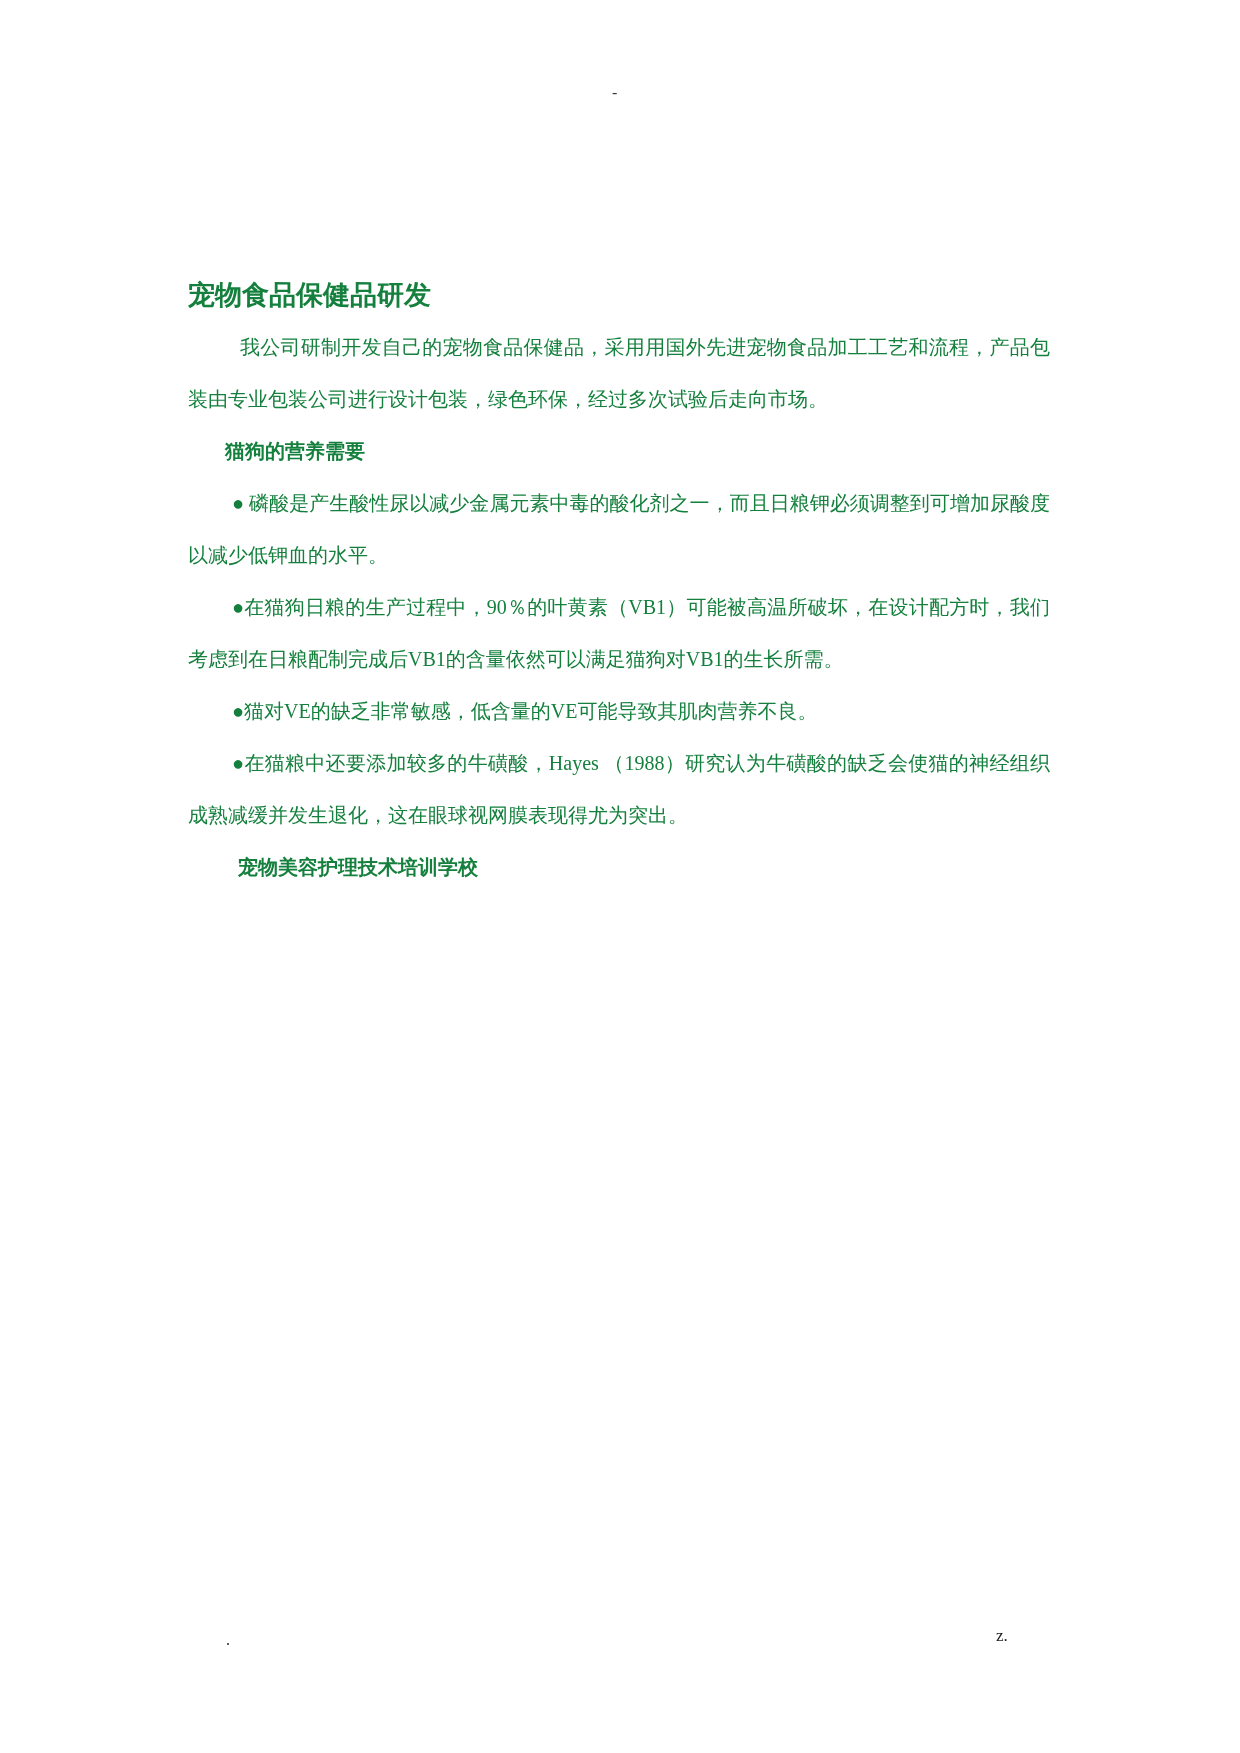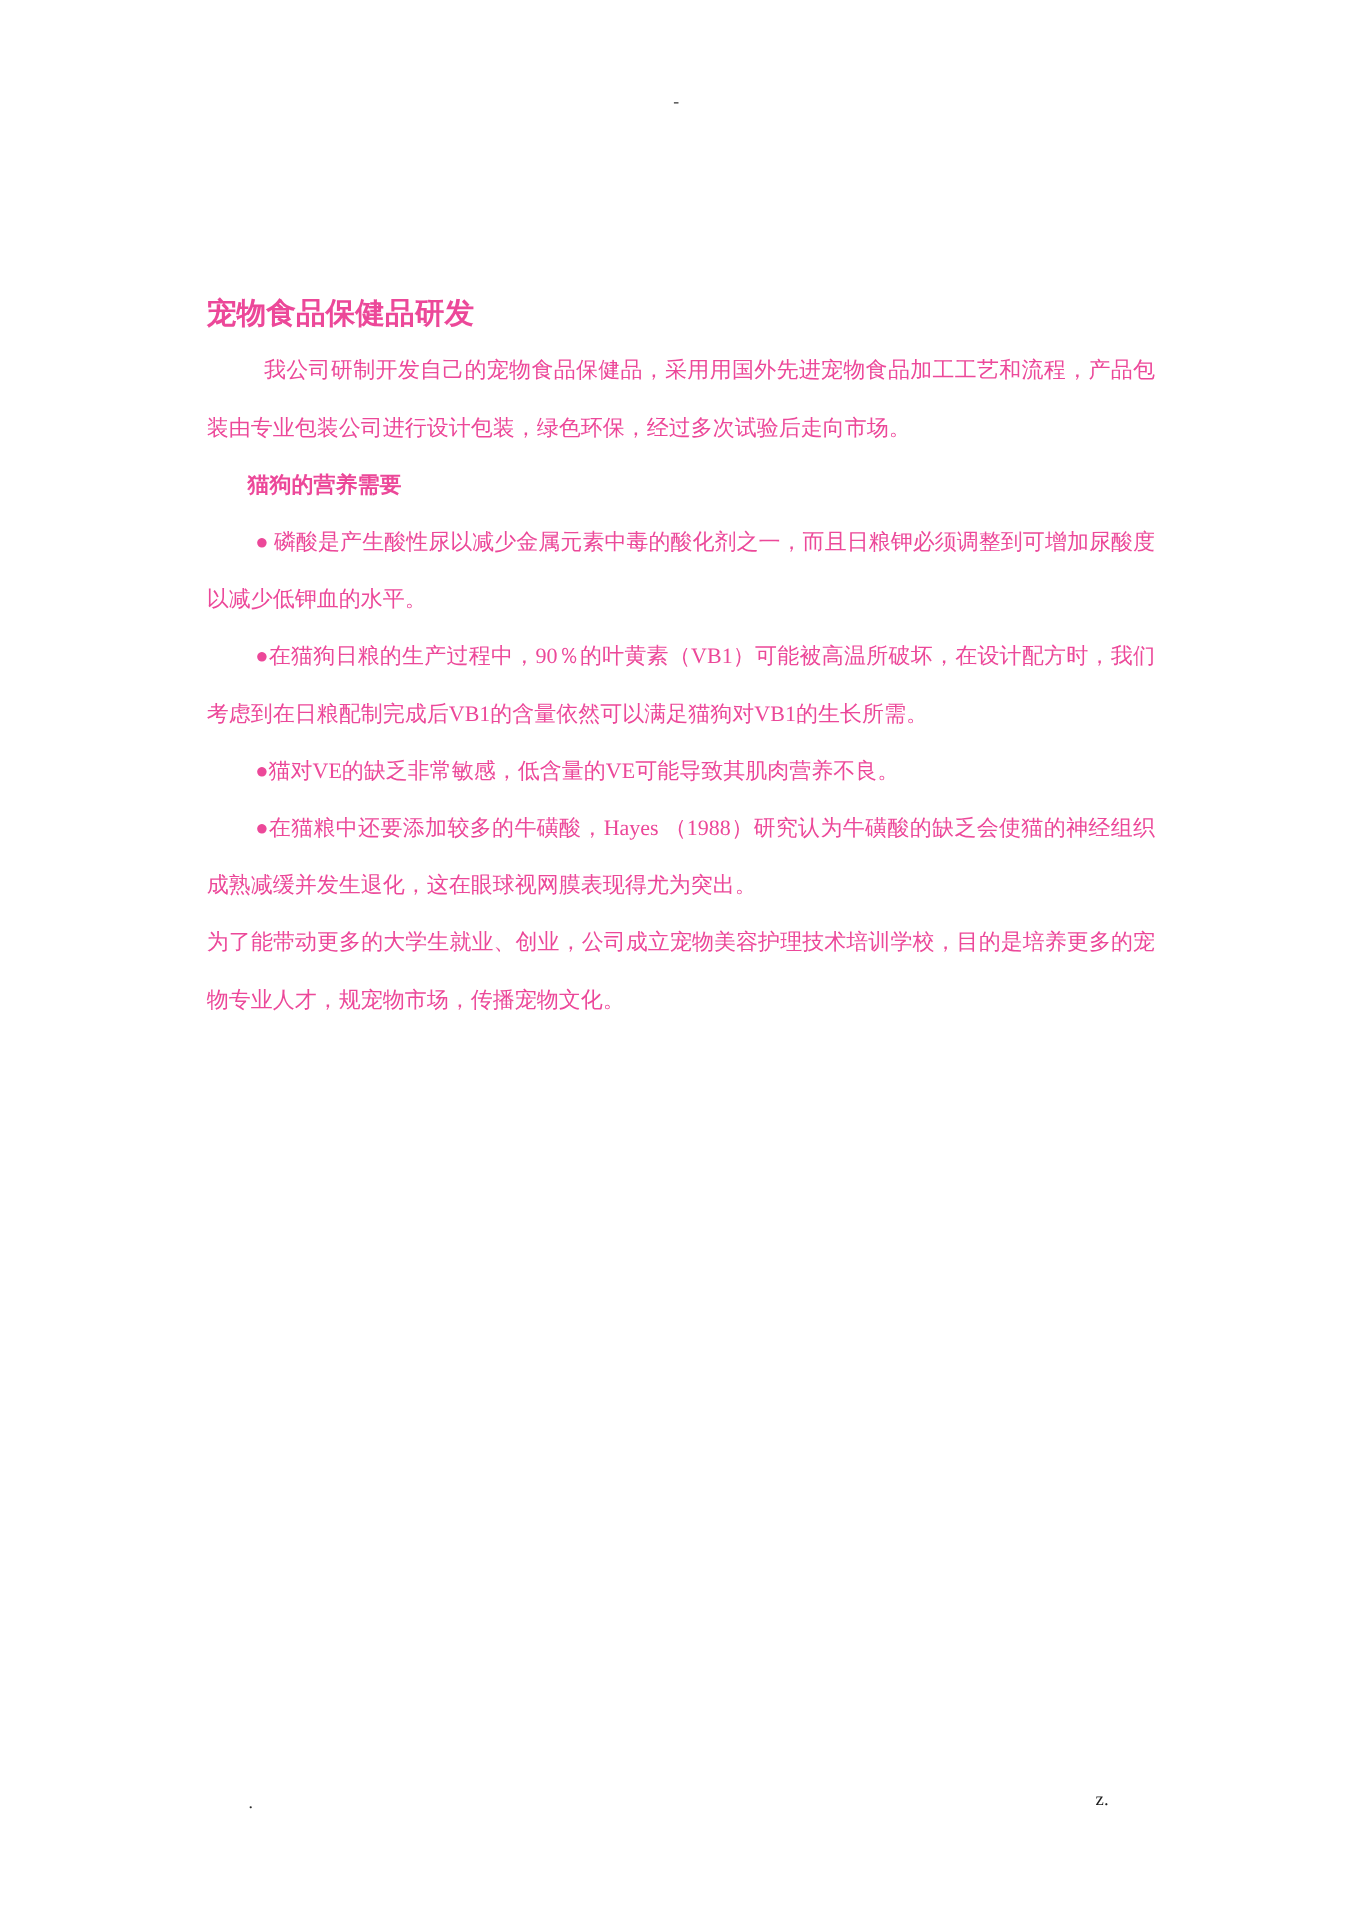--- a/index.html
+++ b/index.html
@@ -20,26 +20,26 @@
     position: absolute;
     top: 84px;
     left: 612px;
     font-size: 16px;
     color: #3c3c3c;
     letter-spacing: 0;
   }
   .content {
     position: absolute;
     left: 188px;
-    top: 259px;
+    top: 269px;
     width: 862px;
     font-size: 26px;
     line-height: 52px;
     text-align: justify;
-    color: #ec4899;
+    color: #15803d;
   }
   .content h1, .content h2, .content p {
     margin: 0;
     padding: 0;
     font-size: 20px;
     font-weight: normal;
   }
   .doc-title {
     font-weight: bold !important;
     font-size: 27px !important;
@@ -86,22 +86,22 @@
     <p class="bullet">● 磷酸是产生酸性尿以减少金属元素中毒的酸化剂之一，而且日粮钾必须调整到可增加尿酸度以减少低钾血的水平。</p>
 
     <p class="bullet">●在猫狗日粮的生产过程中，90％的叶黄素（VB1）可能被高温所破坏，在设计配方时，我们考虑到在日粮配制完成后VB1的含量依然可以满足猫狗对VB1的生长所需。</p>
 
     <p class="bullet">●猫对VE的缺乏非常敏感，低含量的VE可能导致其肌肉营养不良。</p>
 
     <p class="bullet">●在猫粮中还要添加较多的牛磺酸，Hayes （1988）研究认为牛磺酸的缺乏会使猫的神经组织成熟减缓并发生退化，这在眼球视网膜表现得尤为突出。</p>
 
 
 
+    <h2 class="heading heading-school">宠物美容护理技术培训学校</h2>
 
-    <p class="no-indent">为了能带动更多的大学生就业、创业，公司成立宠物美容护理技术培训学校，目的是培养更多的宠物专业人才，规宠物市场，传播宠物文化。</p>
 
   </main>
 
   <span class="footer-mark-left">.</span>
 
   <span class="footer-mark-right">z.</span>
 
 </div>
 
 </body></html>

